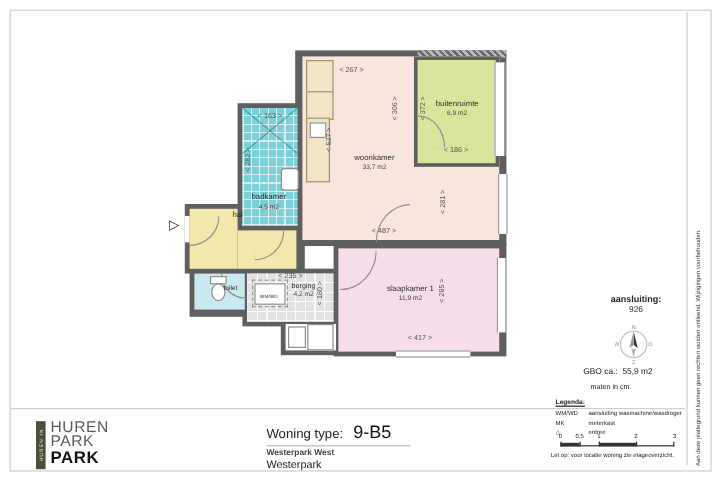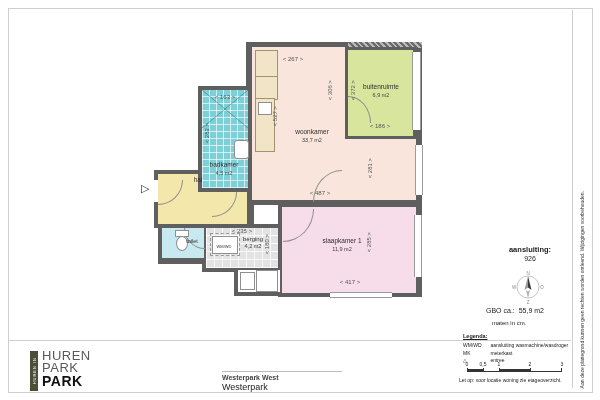--- a/index.html
+++ b/index.html
@@ -186,20 +186,24 @@
   <div class="tick" style="left:467px;top:368px;"></div>
   <div class="tick" style="left:483px;top:368px;"></div>
   <div class="tick" style="left:499px;top:368px;"></div>
   <div class="tick" style="left:530px;top:368px;"></div>
   <div class="tick" style="left:561px;top:368px;"></div>
   <div class="tickbar" style="left:467px;top:369px;width:16px;"></div>
   <div class="tickbar" style="left:499px;top:369px;width:31px;"></div>
 
   <div class="panel-text" style="left:459px;top:377px;font-size:5px;">Let op:  voor locatie woning zie etageoverzicht.</div>
 
+  <div class="abs" style="left:222px;top:352px;white-space:nowrap;">
+    <span style="font-size:11px;color:#222;">Woning type:</span>
+    <span style="font-size:15px;color:#111;margin-left:4px;">9-B5</span>
+  </div>
   <div class="abs" style="left:222px;top:371px;width:120px;height:1px;background:#bbb;"></div>
   <div class="abs" style="left:222px;top:374px;font-size:7px;font-weight:bold;color:#444;">Westerpark West</div>
   <div class="abs" style="left:222px;top:382px;font-size:9px;color:#222;">Westerpark</div>
 
   <div class="abs" style="left:30px;top:350px;width:90px;height:42px;">
     <div style="position:absolute;left:0;top:1px;width:8px;height:40px;background:#4b4e39;display:flex;align-items:center;justify-content:center;">
       <span style="writing-mode:vertical-rl;transform:rotate(180deg);font-size:4px;color:#fff;letter-spacing:1px;">HUREN IN</span>
     </div>
     <div style="position:absolute;left:12px;top:0;line-height:0.95;">
       <div style="font-size:13px;color:#5a5a5a;letter-spacing:0.5px;">HUREN</div>

